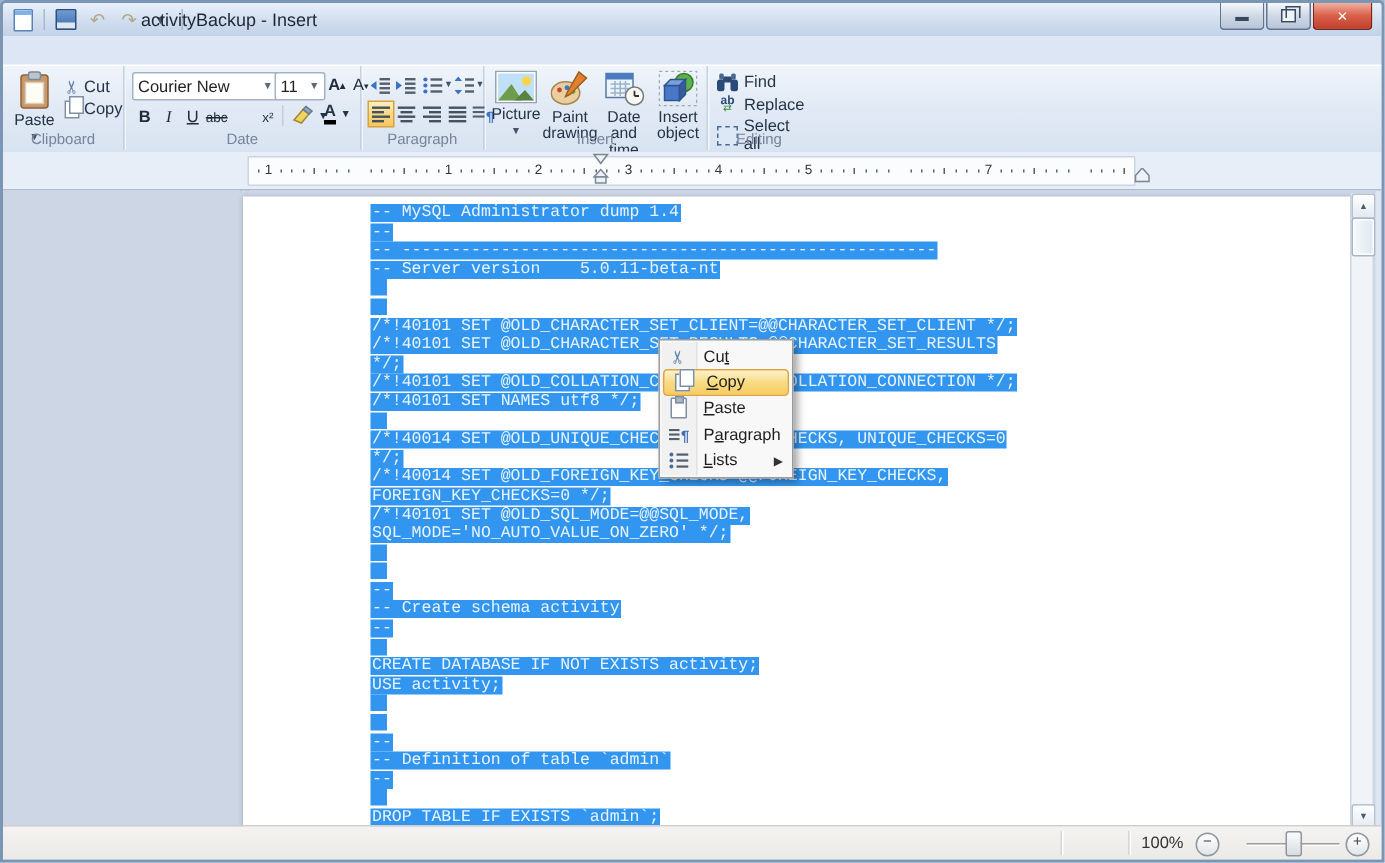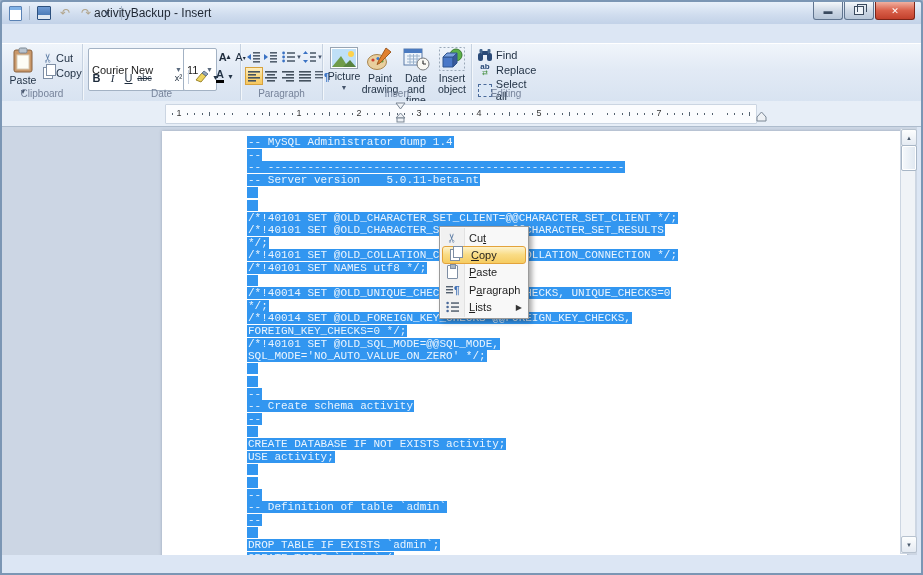--- a/index.html
+++ b/index.html
@@ -40,21 +40,21 @@
   #help-btn{position:absolute;right:5px;top:2px;width:15px;height:15px;border-radius:50%;
     background:linear-gradient(#8fc0ea,#3572b4);color:#fff;font-size:10px;font-weight:bold;
     display:flex;align-items:center;justify-content:center;border:1px solid #2a5a90;}
   
   #ribbon{position:absolute;left:0;top:41px;right:0;height:57px;
     background:linear-gradient(#f0f5fb,#e2eaf5 45%,#d8e3f1);border-top:1px solid #fff;border-bottom:1px solid #b9c6d8;}
   .rgroup{position:absolute;top:0;height:56px;border-right:1px solid #c6d2e1;box-shadow:1px 0 0 #f3f7fb;}
   .glabel{position:absolute;bottom:1px;left:0;right:0;text-align:center;font-size:10px;color:#76839a;}
   .rbtn{position:absolute;display:flex;align-items:center;gap:3px;font-size:11px;color:#243447;border:1px solid transparent;border-radius:2px;}
   .combo{position:absolute;height:17px;background:#fff;border:1px solid #a3b2c4;border-radius:2px;
-    font-size:11px;color:#222;display:flex;align-items:center;padding:12px 3px;justify-content:space-between;}
+    font-size:11px;color:#222;display:flex;align-items:center;padding:0 3px;justify-content:space-between;}
   .combo .carr{font-size:7px;color:#5a6a7e;margin-left:3px;}
   .fmt{position:absolute;width:15px;height:16px;display:flex;align-items:center;justify-content:center;
     font-size:11px;color:#1d2b3c;border:1px solid transparent;border-radius:2px;}
   .fmt.active-orange,.pbtn.active-orange{background:linear-gradient(#fdeec1,#f9d883 50%,#f6c75f);border:1px solid #d8a23c;}
   .pbtn{position:absolute;width:16px;height:16px;display:flex;align-items:center;justify-content:center;border:1px solid transparent;}
   .bigbtn{position:absolute;top:2px;width:34px;height:52px;display:flex;flex-direction:column;align-items:center;
     font-size:10.5px;color:#243447;text-align:center;line-height:11px;}
   .bigbtn .bicon{margin-top:1px;margin-bottom:2px;}
   .edit-item{position:absolute;left:6px;display:flex;align-items:center;gap:4px;font-size:11px;color:#243447;}
   .vr{position:absolute;width:1px;background:#c3cedd;}
@@ -432,14 +432,23 @@
               <rect x="5" y="5.3" width="8" height="1.5" fill="#53606f"></rect>
               <rect x="5" y="9.3" width="8" height="1.5" fill="#53606f"></rect>
             </svg>
           </span>
           <span class="mlabel"><u>L</u>ists</span>
           <span class="subarr">▶</span>
         </div>
       </div>
   </div>
 
+  <div id="statusbar">
+    <span class="st-sep" style="right:213px;"></span>
+    <span class="st-sep" style="right:168px;"></span>
+    <span id="zoom-label">100%</span>
+    <div class="zbtn" style="right:108px;">−</div>
+    <div id="zoom-track"></div>
+    <div id="zoom-thumb"></div>
+    <div class="zbtn" style="right:8px;">+</div>
+  </div>
 
 </div>
 
 </body></html>

